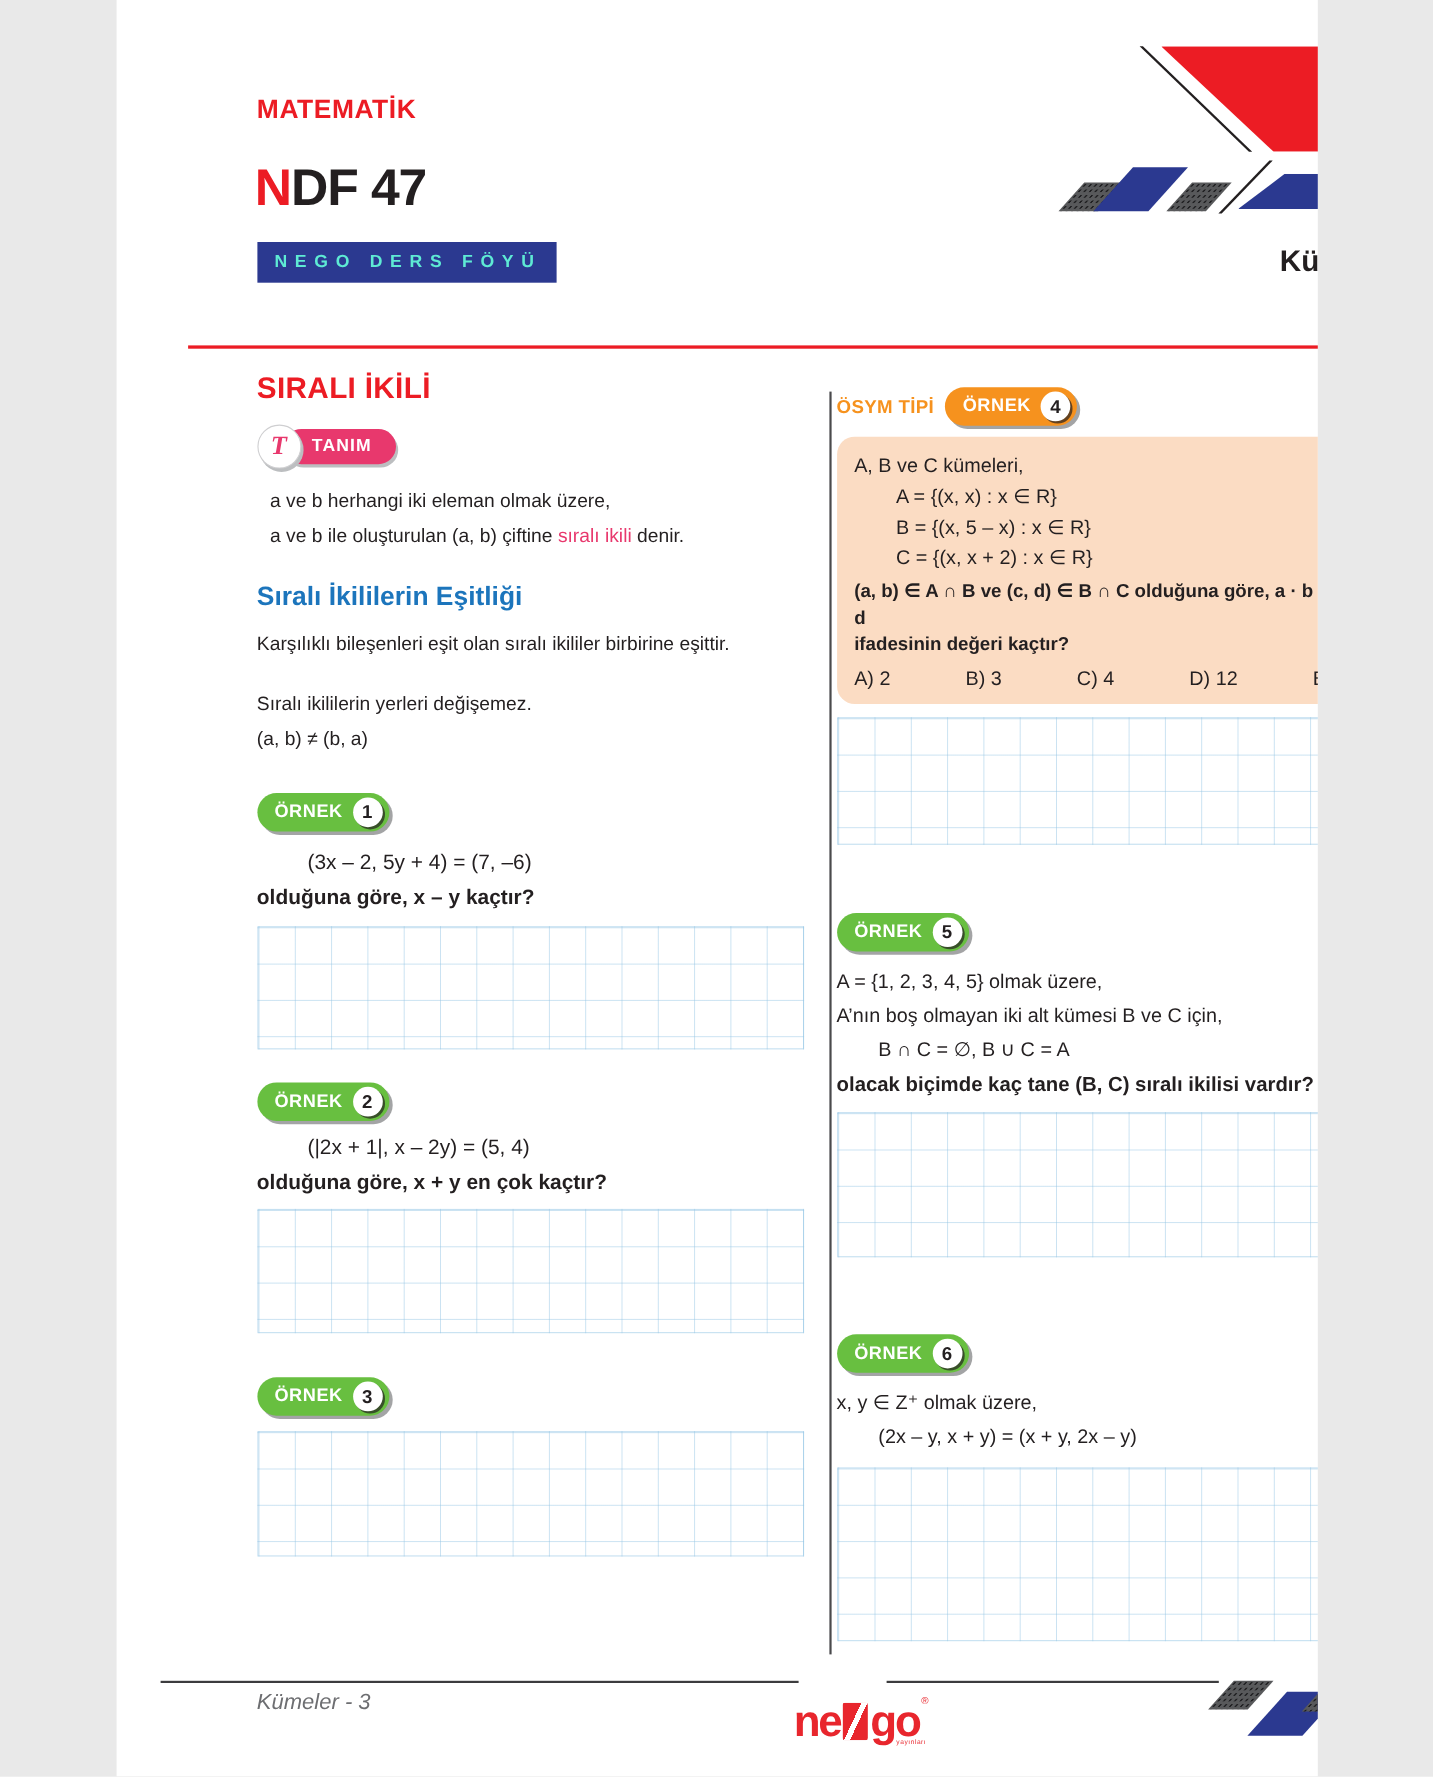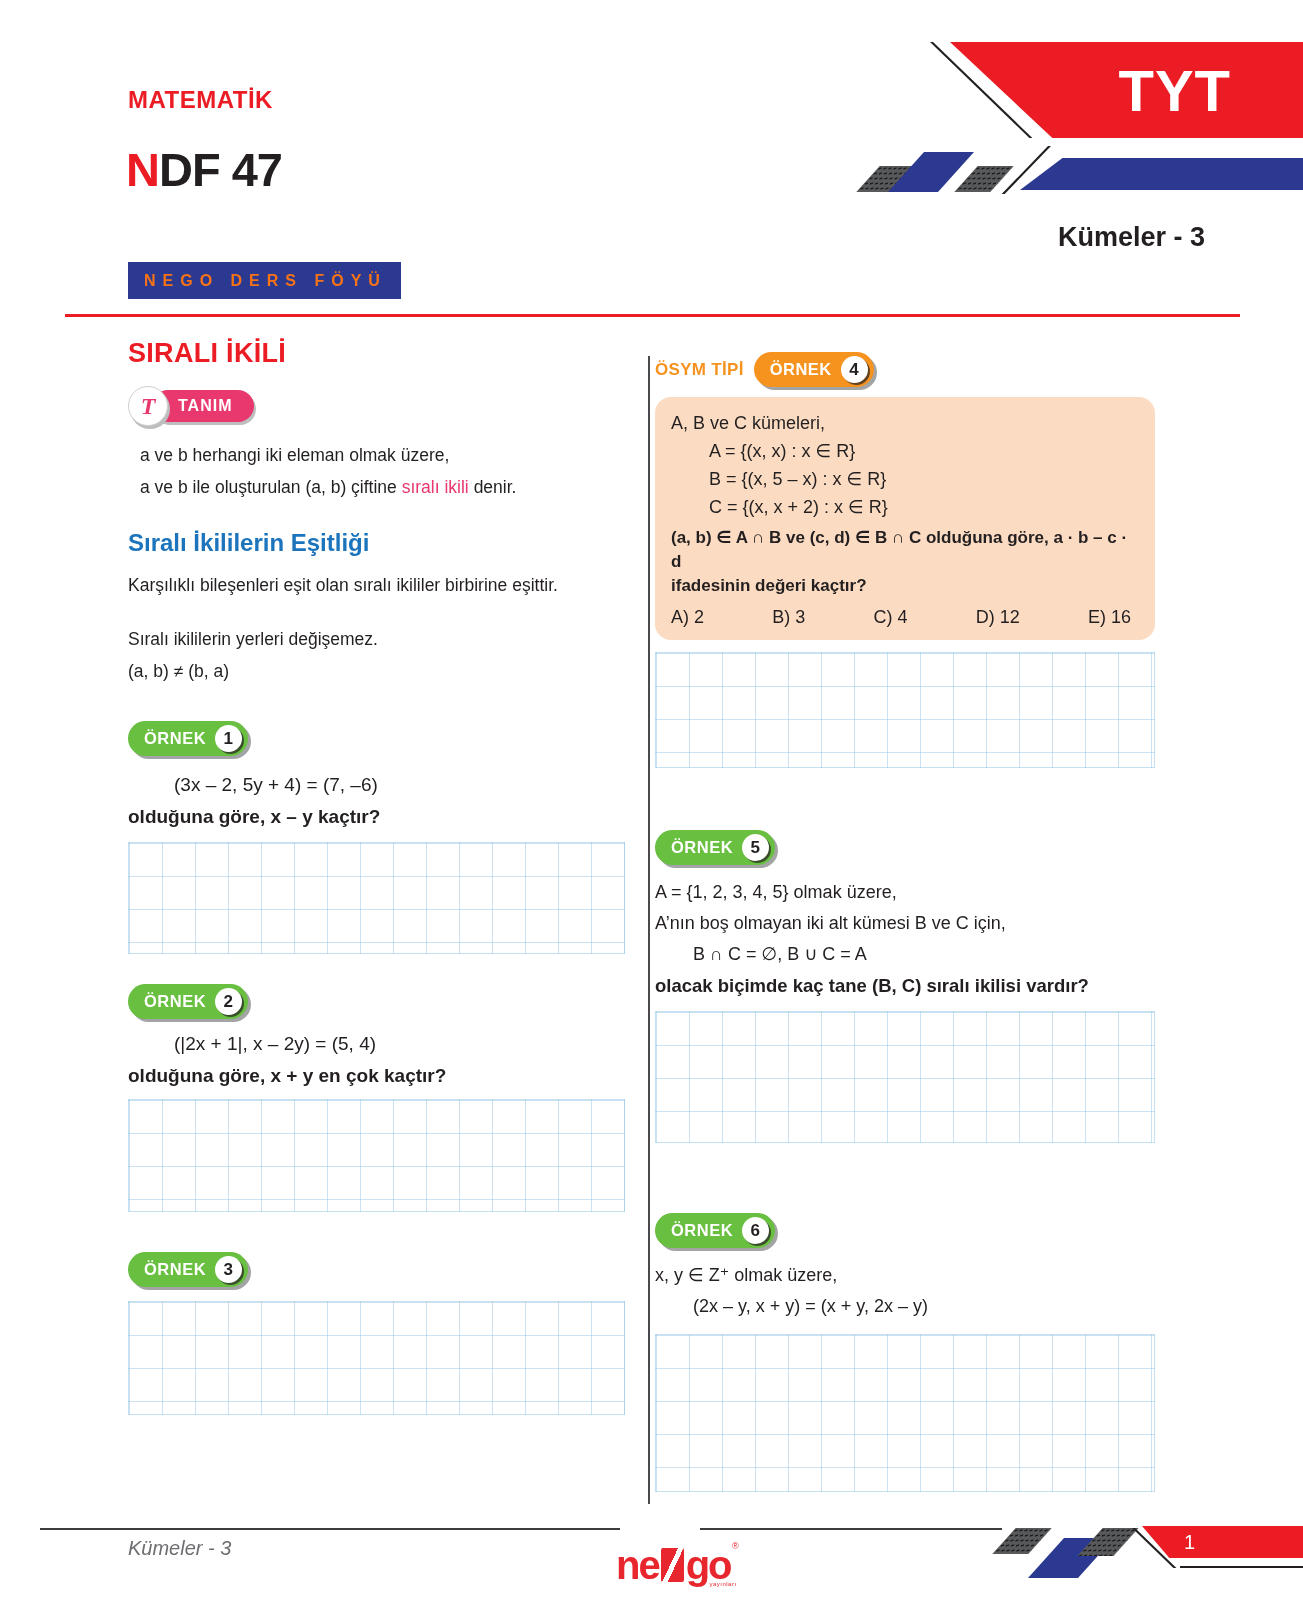--- a/index.html
+++ b/index.html
@@ -1,24 +1,24 @@
 <!DOCTYPE html>
 <html><head>
 <meta charset="utf-8">
 <style>
   * { margin:0; padding:0; box-sizing:border-box; }
   html,body { background:#e9e9e9; }
   body { font-family:"Liberation Sans","DejaVu Sans",sans-serif; color:#231f20; }
-  .page { position:relative; width:1303px; height:1615px; background:#ffffff; overflow:hidden; margin:0 auto; }
+  .page { position:relative; width:1092px; height:1615px; background:#ffffff; overflow:hidden; margin:0 auto; }
 
   
   .subject { position:absolute; left:128px; top:86px; font-size:24px; font-weight:bold; color:#ec1c24; letter-spacing:.5px; }
   .code { position:absolute; left:126px; top:142px; font-size:47px; font-weight:bold; letter-spacing:-1px; color:#231f20; }
   .code .pfx { color:#ec1c24; }
-  .series-box { position:absolute; left:128px; top:220px; background:#2b3990; color:#f97316; font-size:16px; font-weight:bold; letter-spacing:7px; padding:10px 14px 9px 16px;margin-top:42px; }
+  .series-box { position:absolute; left:128px; top:220px; background:#2b3990; color:#5eead4; font-size:16px; font-weight:bold; letter-spacing:7px; padding:10px 14px 9px 16px; }
   .tyt-banner { position:absolute; left:950px; top:42px; width:353px; height:96px; background:#ec1c24; clip-path:polygon(0 0,100% 0,100% 100%,29% 100%); display:flex; align-items:center; justify-content:flex-end; padding-right:72px; }
   .tyt-banner span { color:#fff; font-size:58px; font-weight:bold; letter-spacing:1px; }
   .hdr-line1 { position:absolute; left:930px; top:42px; width:3px; height:96px; background:#231f20; transform:skewX(46deg); transform-origin:top left; }
   .blue-banner { position:absolute; left:1020px; top:158px; width:283px; height:32px; background:#2b3990; clip-path:polygon(15% 0,100% 0,100% 100%,0 100%); }
   .hdr-line2 { position:absolute; left:1048px; top:146px; width:3px; height:48px; background:#231f20; transform:skewX(-44deg); transform-origin:top left; }
   .pgram { position:absolute; transform:skewX(-42deg); }
   .pgram.gray { background-color:#58595b; background-image:radial-gradient(#1d1d1f 1px, transparent 1.3px); background-size:5px 5px; }
   .pgram.blue { background-color:#2b3990; }
   .hdr-topic { position:absolute; left:905px; top:222px; width:300px; text-align:right; font-size:27px; font-weight:bold; color:#231f20; }
   .rule-top { position:absolute; left:65px; top:314px; width:1175px; height:3px; background:#ec1c24; }

